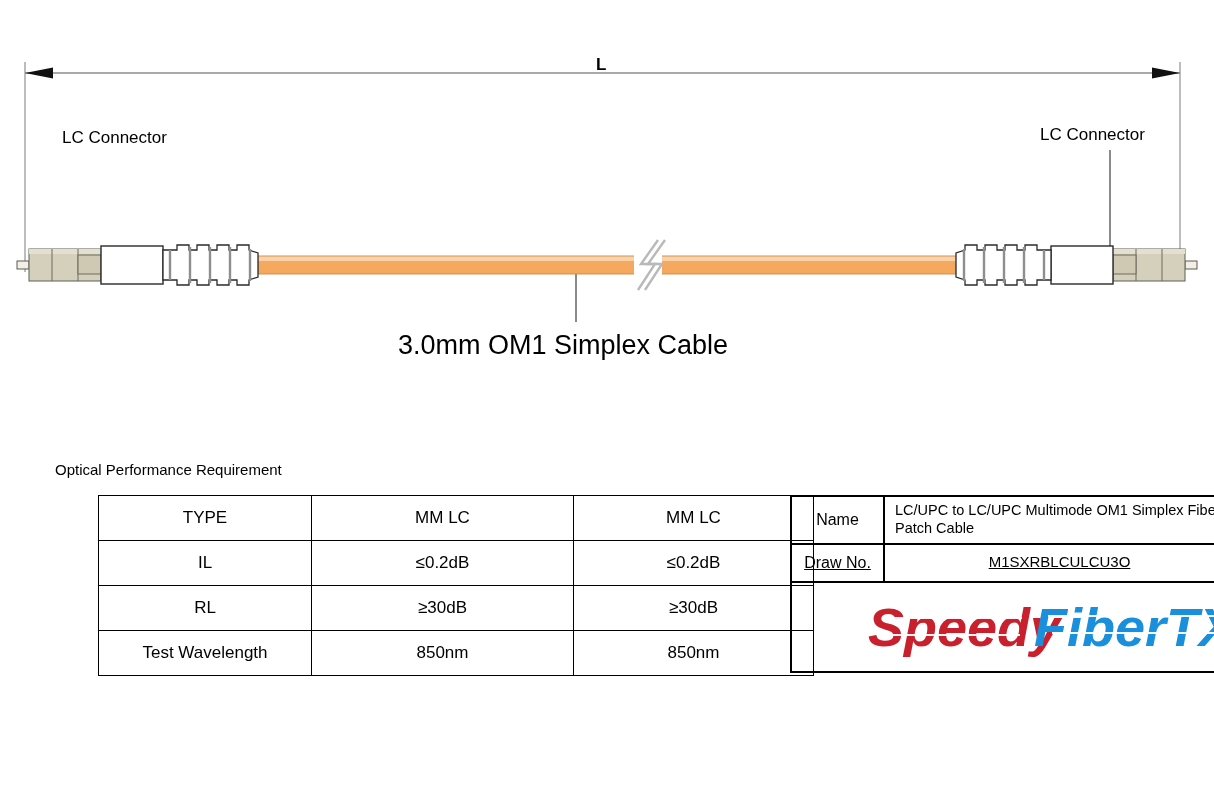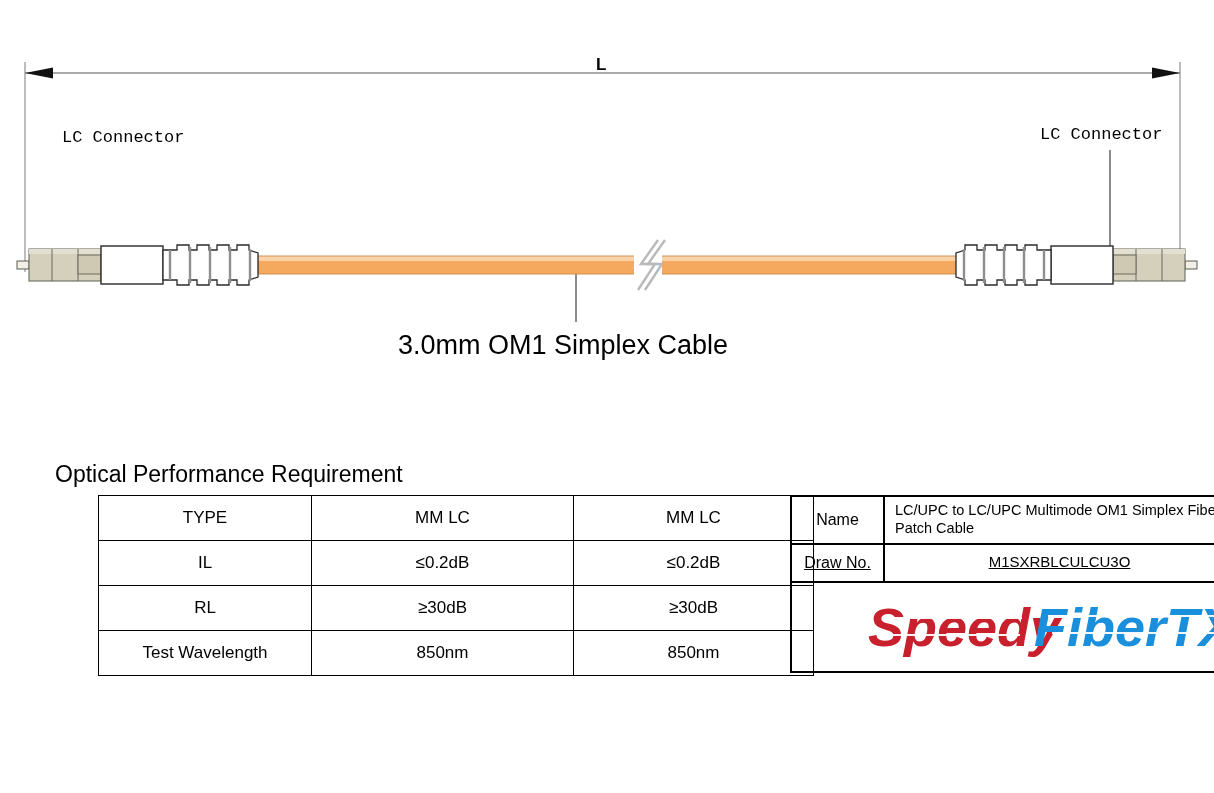--- a/index.html
+++ b/index.html
@@ -28,39 +28,38 @@
     left: 596px;
     top: 55px;
     font-size: 17px;
     font-weight: 700;
     letter-spacing: 0.5px;
   }
   .connector-label {
     position: absolute;
     font-size: 17px;
     white-space: nowrap;
-    font-family: Liberation Mono, monospace;
   }
   .label-left  { left: 62px;  top: 128px; }
   .label-right { left: 1040px; top: 125px; }
 
   .cable-label {
     position: absolute;
     left: 398px;
     top: 330px;
     font-size: 27px;
     white-space: nowrap;
   }
 
   
   .perf-title {
     position: absolute;
     left: 55px;
     top: 461px;
-    font-size: 23px;
+    font-size: 15px;
     white-space: nowrap;
   }
   table.perf {
     position: absolute;
     left: 55px;
     top: 495px;
     width: 715px;
     border-collapse: collapse;
     table-layout: fixed;
     margin-left: 43px;

